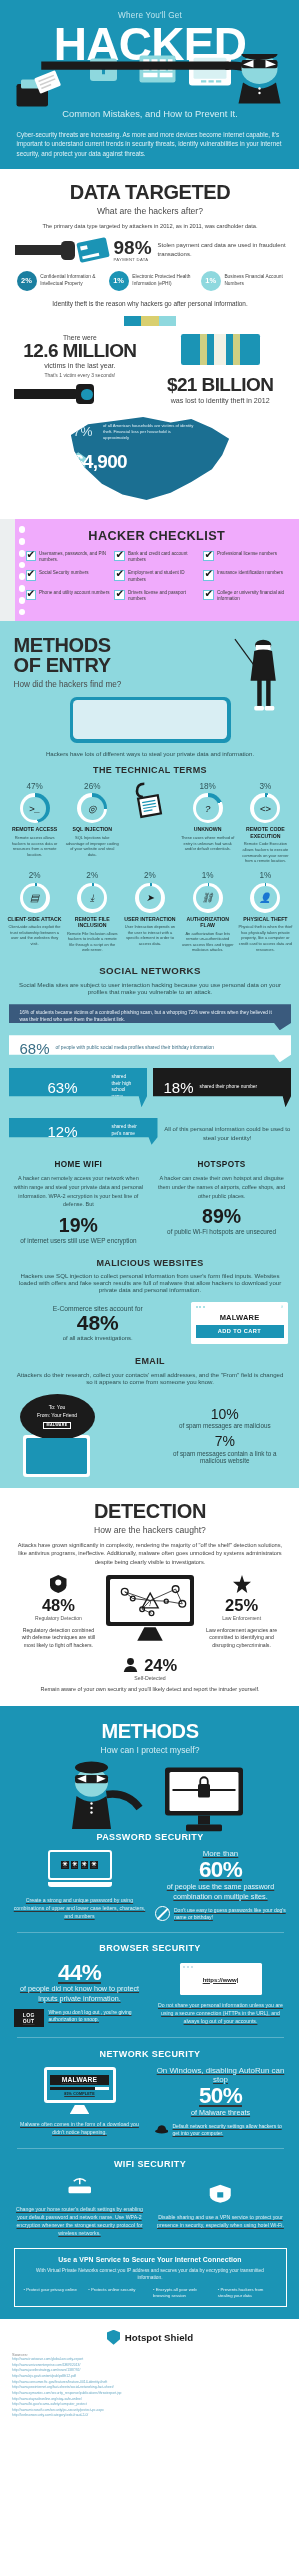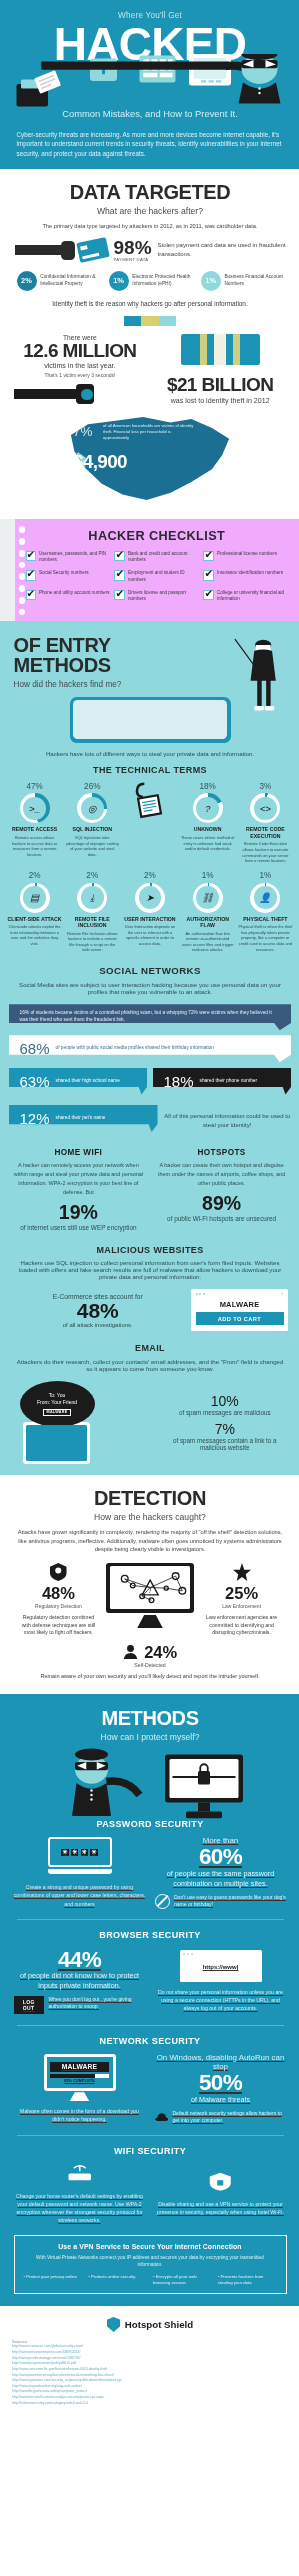--- a/index.html
+++ b/index.html
@@ -114,21 +114,21 @@
   .ban { position:relative; margin-bottom:5.2px; padding:6px 10.5px; display:flex; align-items:center; gap:6px;
          clip-path: polygon(0 0,100% 0,100% 72%,96% 100%,94% 72%,0 72%); }
   .ban.navy { background:#3a5a7d; }
   .ban.white{ background:#fff; }
   .ban.teal { background:#1b94b5; }
   .ban.black{ background:#1b1b1b; }
   .ban .big { font-size:15px; font-weight:300; line-height:1; }
   .ban .txt { font-size:4.8px; line-height:1.45; }
   .ban.navy .txt,.ban.navy .big{color:#eaf2f8;}
   .ban.white .txt,.ban.white .big{color:#3a6f86;}
-  .ban.teal .txt,.ban.teal .big{color:#fff;}
+  .ban.teal .txt,.ban.teal .big{color:#fff;margin-left:28px;}
   .ban.black .txt,.ban.black .big{color:#fff;}
   .ban-pair{display:flex;gap:6px;}
   .ban-pair .ban{flex:1;}
   .soc-note{font-size:6px;color:#2f4f52;text-align:center;line-height:1.5;}
 
   
   .wifi { display:flex; gap:10.5px; padding:0 12px; margin-top:10.5px; }
   .wifi .c { flex:1; text-align:center; }
   .wifi .ct { font-size:8.2px; font-weight:bold; letter-spacing:0.4px; color:#1b1b1b;}
   .wifi .cd { font-size:5.5px; color:#2f4f52; margin-top:4.5px; line-height:1.6;}
@@ -398,22 +398,22 @@
         </div>
       <div class="chk">
           <span class="cbox"></span>
           <span class="t">College or university financial aid information</span>
         </div>
     </div>
   </section>
 
   <section class="moe">
     <div class="moe-head">
+      <div class="h1">METHODS</div>
       <div class="h1">OF ENTRY</div>
-      <div class="h1">METHODS</div>
       <div class="h2">How did the hackers find me?</div>
     </div>
     <div class="fisher">
       <svg width="52" height="82" viewBox="0 0 70 110">
         <path d="M8 8 L46 60" stroke="#1b1b1b" stroke-width="1.6" fill="none"></path>
         <ellipse cx="46" cy="16" rx="11" ry="7" fill="#1b1b1b"></ellipse>
         <rect x="36" y="16" width="20" height="7" fill="#fff"></rect>
         <path d="M34 24 q12 -4 24 0 l5 40 l-34 0 Z" fill="#1b1b1b"></path>
         <rect x="38" y="62" width="6" height="36" fill="#1b1b1b"></rect>
         <rect x="50" y="62" width="6" height="36" fill="#1b1b1b"></rect>

